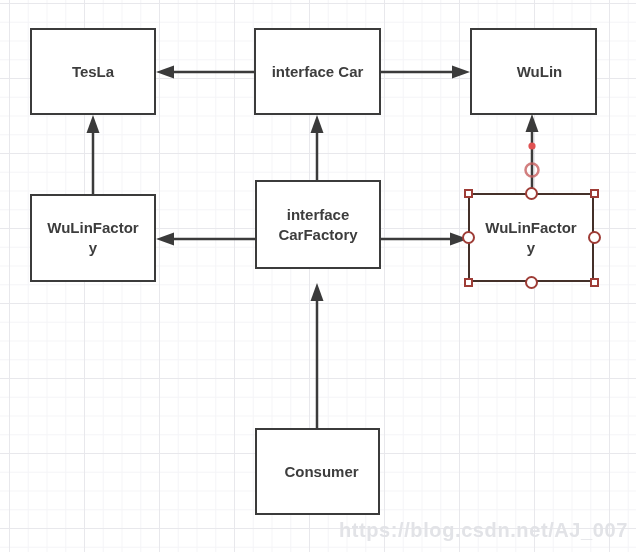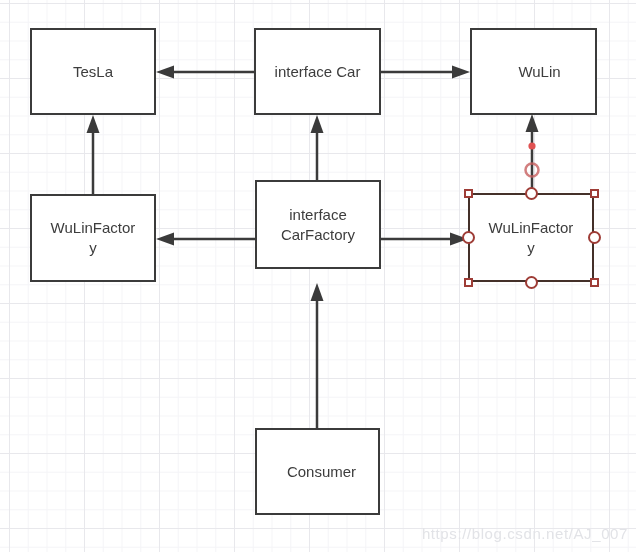--- a/index.html
+++ b/index.html
@@ -9,36 +9,37 @@
     width:636px;height:552px;
     overflow:hidden;
     background-color:#ffffff;
     background-image:
       linear-gradient(to right,#e8e8ec 1px,transparent 1px),
       linear-gradient(to bottom,#e8e8ec 1px,transparent 1px),
       linear-gradient(to right,#f4f4f7 1px,transparent 1px),
       linear-gradient(to bottom,#f4f4f7 1px,transparent 1px);
     background-size:75px 75px,75px 75px,18.75px 18.75px,18.75px 18.75px;
     background-position:9px 3px,9px 3px,9px 3px,9px 3px;
+    font-weight:bold;
   }
   #edge-layer{position:absolute;left:0;top:0;width:636px;height:552px;}
   .node{
     position:absolute;box-sizing:border-box;
     background:#ffffff;border:2.5px solid #3b3b3b;
     display:flex;align-items:center;justify-content:center;
     text-align:center;font-size:15px;line-height:20px;color:#3d3d3d;
     cursor:default;
   }
   .node.selected{border-color:#443029;}
   .node-label{white-space:pre-line;}
   .handle{position:absolute;box-sizing:border-box;background:#ffffff;border:2px solid #9e3c36;}
   .handle.circle{border-radius:50%;}
   .watermark{
     position:absolute;right:8px;bottom:10px;
-    font-size:15px;letter-spacing:0.6px;color:#e2e3e7;
+    font-size:20px;letter-spacing:0.6px;color:#e2e3e7;
     user-select:none;pointer-events:none;
   }
 </style>
 </head>
 <body>
 
 <div class="canvas" id="canvas">
   <svg id="edge-layer" xmlns="http://www.w3.org/2000/svg">
       <line x1="254" y1="72" x2="170" y2="72" stroke="#3b3b3b" stroke-width="2.5"></line>
       <polygon points="156,72 174,65.5 174,78.5" fill="#3b3b3b"></polygon>

